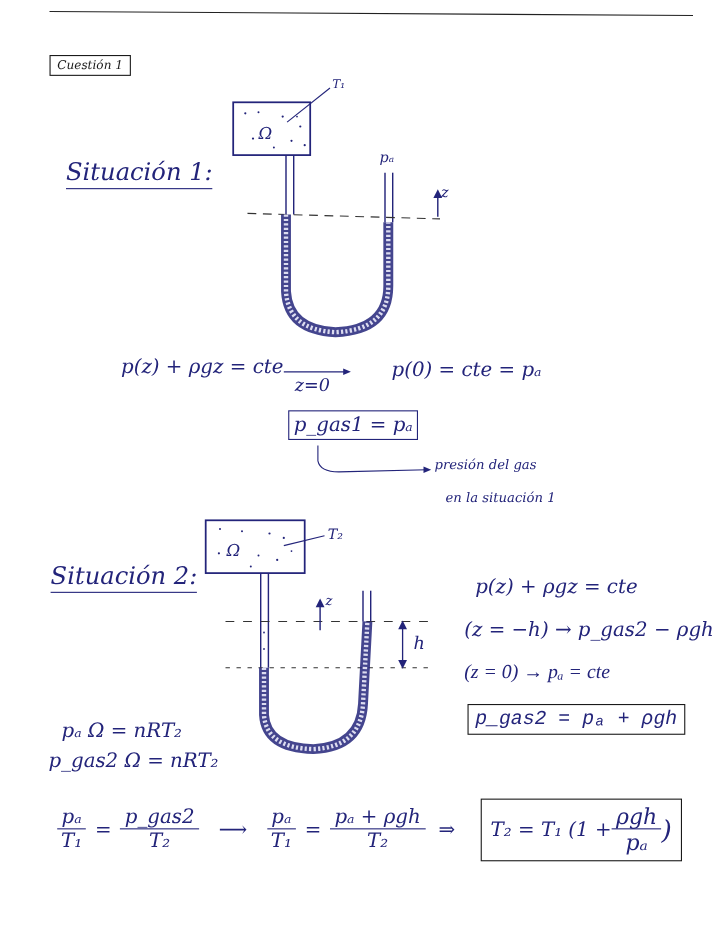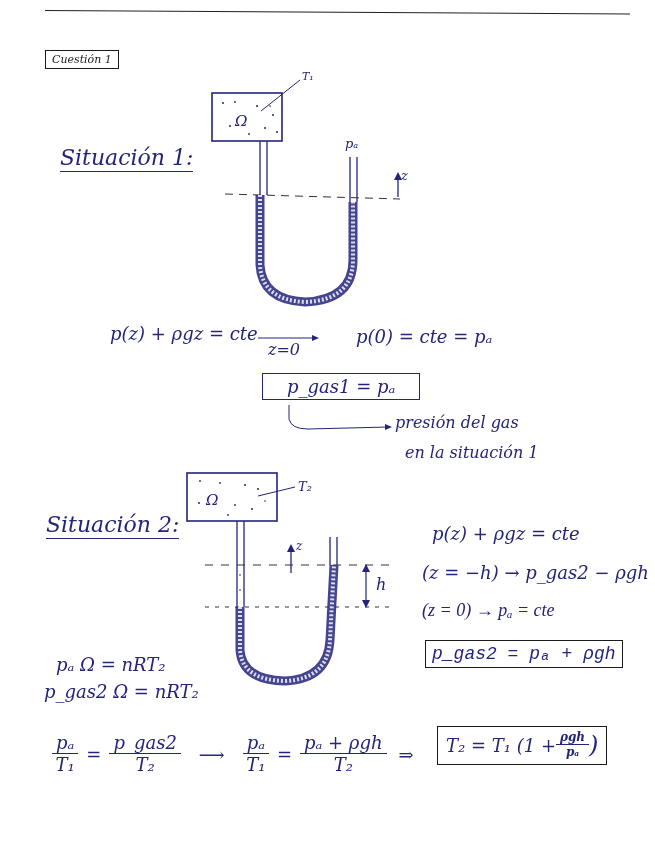--- a/index.html
+++ b/index.html
@@ -77,27 +77,27 @@
 <div class="abs eq hand ink-blue" style="left:110px; top:323px;">p(z) + ρgz = cte</div>
 <div class="abs" style="left:258px; top:326px; width:62px;">
   <svg width="62" height="24">
     <line x1="0" y1="12" x2="56" y2="12" stroke="#23247a" stroke-width="1.2"></line>
     <polygon points="54,9 61,12 54,15" fill="#23247a"></polygon>
   </svg>
   <span class="abs hand ink-blue small" style="left:10px; top:14px;">z=0</span>
 </div>
 <div class="abs eq hand ink-blue" style="left:323px; top:326px;margin-left:33px;">p(0) = cte = pₐ</div>
 
-<div class="abs eq hand ink-blue box-blue" style="left:262px; top:373px; padding:2px 24px;">p_gas1 = pₐ</div>
+<div class="abs eq hand ink-blue box-blue" style="left:262px; top:373px; padding:2px 4px;">p_gas1 = pₐ</div>
 
 <svg style="left:288px; top:405px;" width="110" height="30">
   <path d="M1,0 L1,14 Q3,24 20,24 L100,22" fill="none" stroke="#23247a" stroke-width="1"></path>
   <polygon points="97,19 104,22 97,25" fill="#23247a"></polygon>
 </svg>
-<div class="abs hand ink-blue" style="left:395px; top:414px; font-size:16px; line-height:17px;">
+<div class="abs hand ink-blue" style="left:395px; top:414px; font-size:12px; line-height:17px;">
   <div>presión del gas</div>
   <div style="padding-left:10px;margin-top:13px;">en la situación 1</div>
 </div>
 
 <div class="abs section-label ink-blue hand" style="left:46px; top:480px;">Situación 2:</div>
 
 <div class="abs" style="left:180px; top:465px; width:230px; height:230px;">
   <svg width="230" height="230">
     <rect x="7" y="8" width="90" height="48" fill="none" stroke="#23247a" stroke-width="1.6"></rect>
     <g fill="#23247a">
@@ -168,18 +168,18 @@
   <span>=</span>
   <span class="frac">
     <span class="num">pₐ + ρgh</span>
     <span class="den">T₂</span>
   </span>
   <span style="padding-left:4px;">⇒</span>
 </div>
 
 <div class="abs eq hand ink-blue" style="left:437px; top:726px; padding:4px 8px; border:1.4px solid #1a1a1a; display:flex; align-items:center;">
   <span>T₂ = T₁ (1 + </span>
-  <span class="frac" style="font-size:12px;font-weight:bold;">
+  <span class="frac" style="font-size:20px;">
     <span class="num">ρgh</span>
     <span class="den">pₐ</span>
   </span>
   <span style="font-size:24px;">)</span>
 </div>
 
 </body></html>

